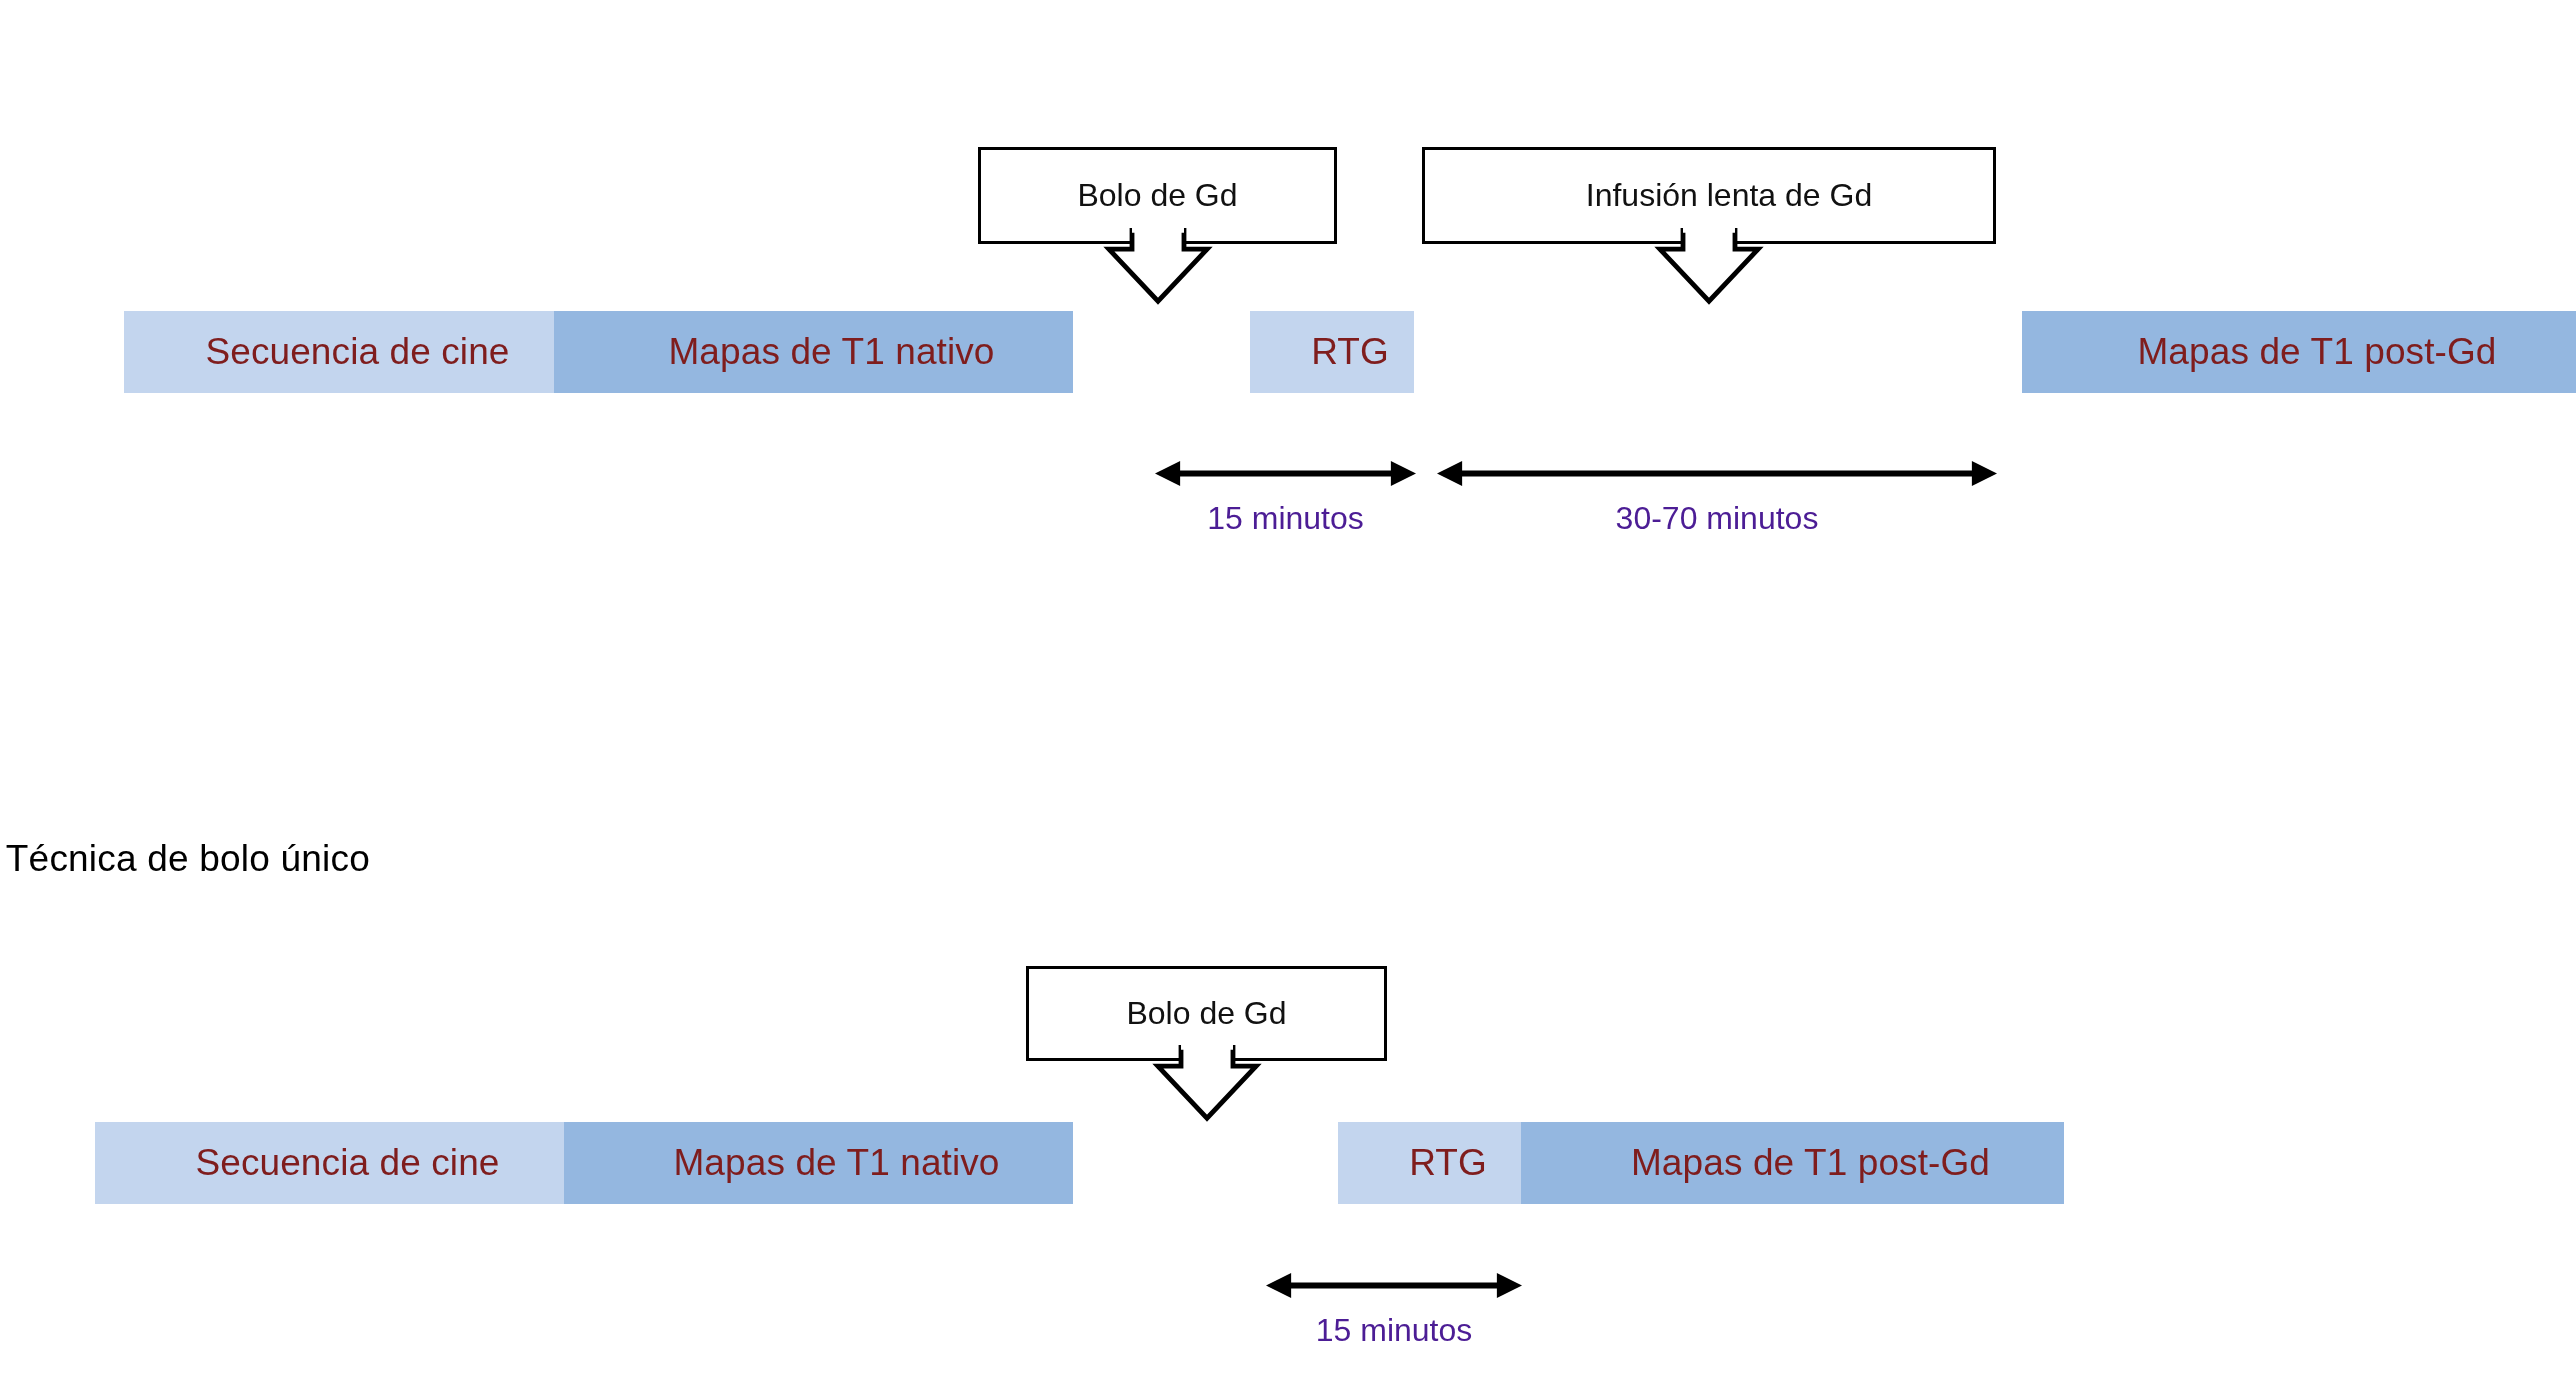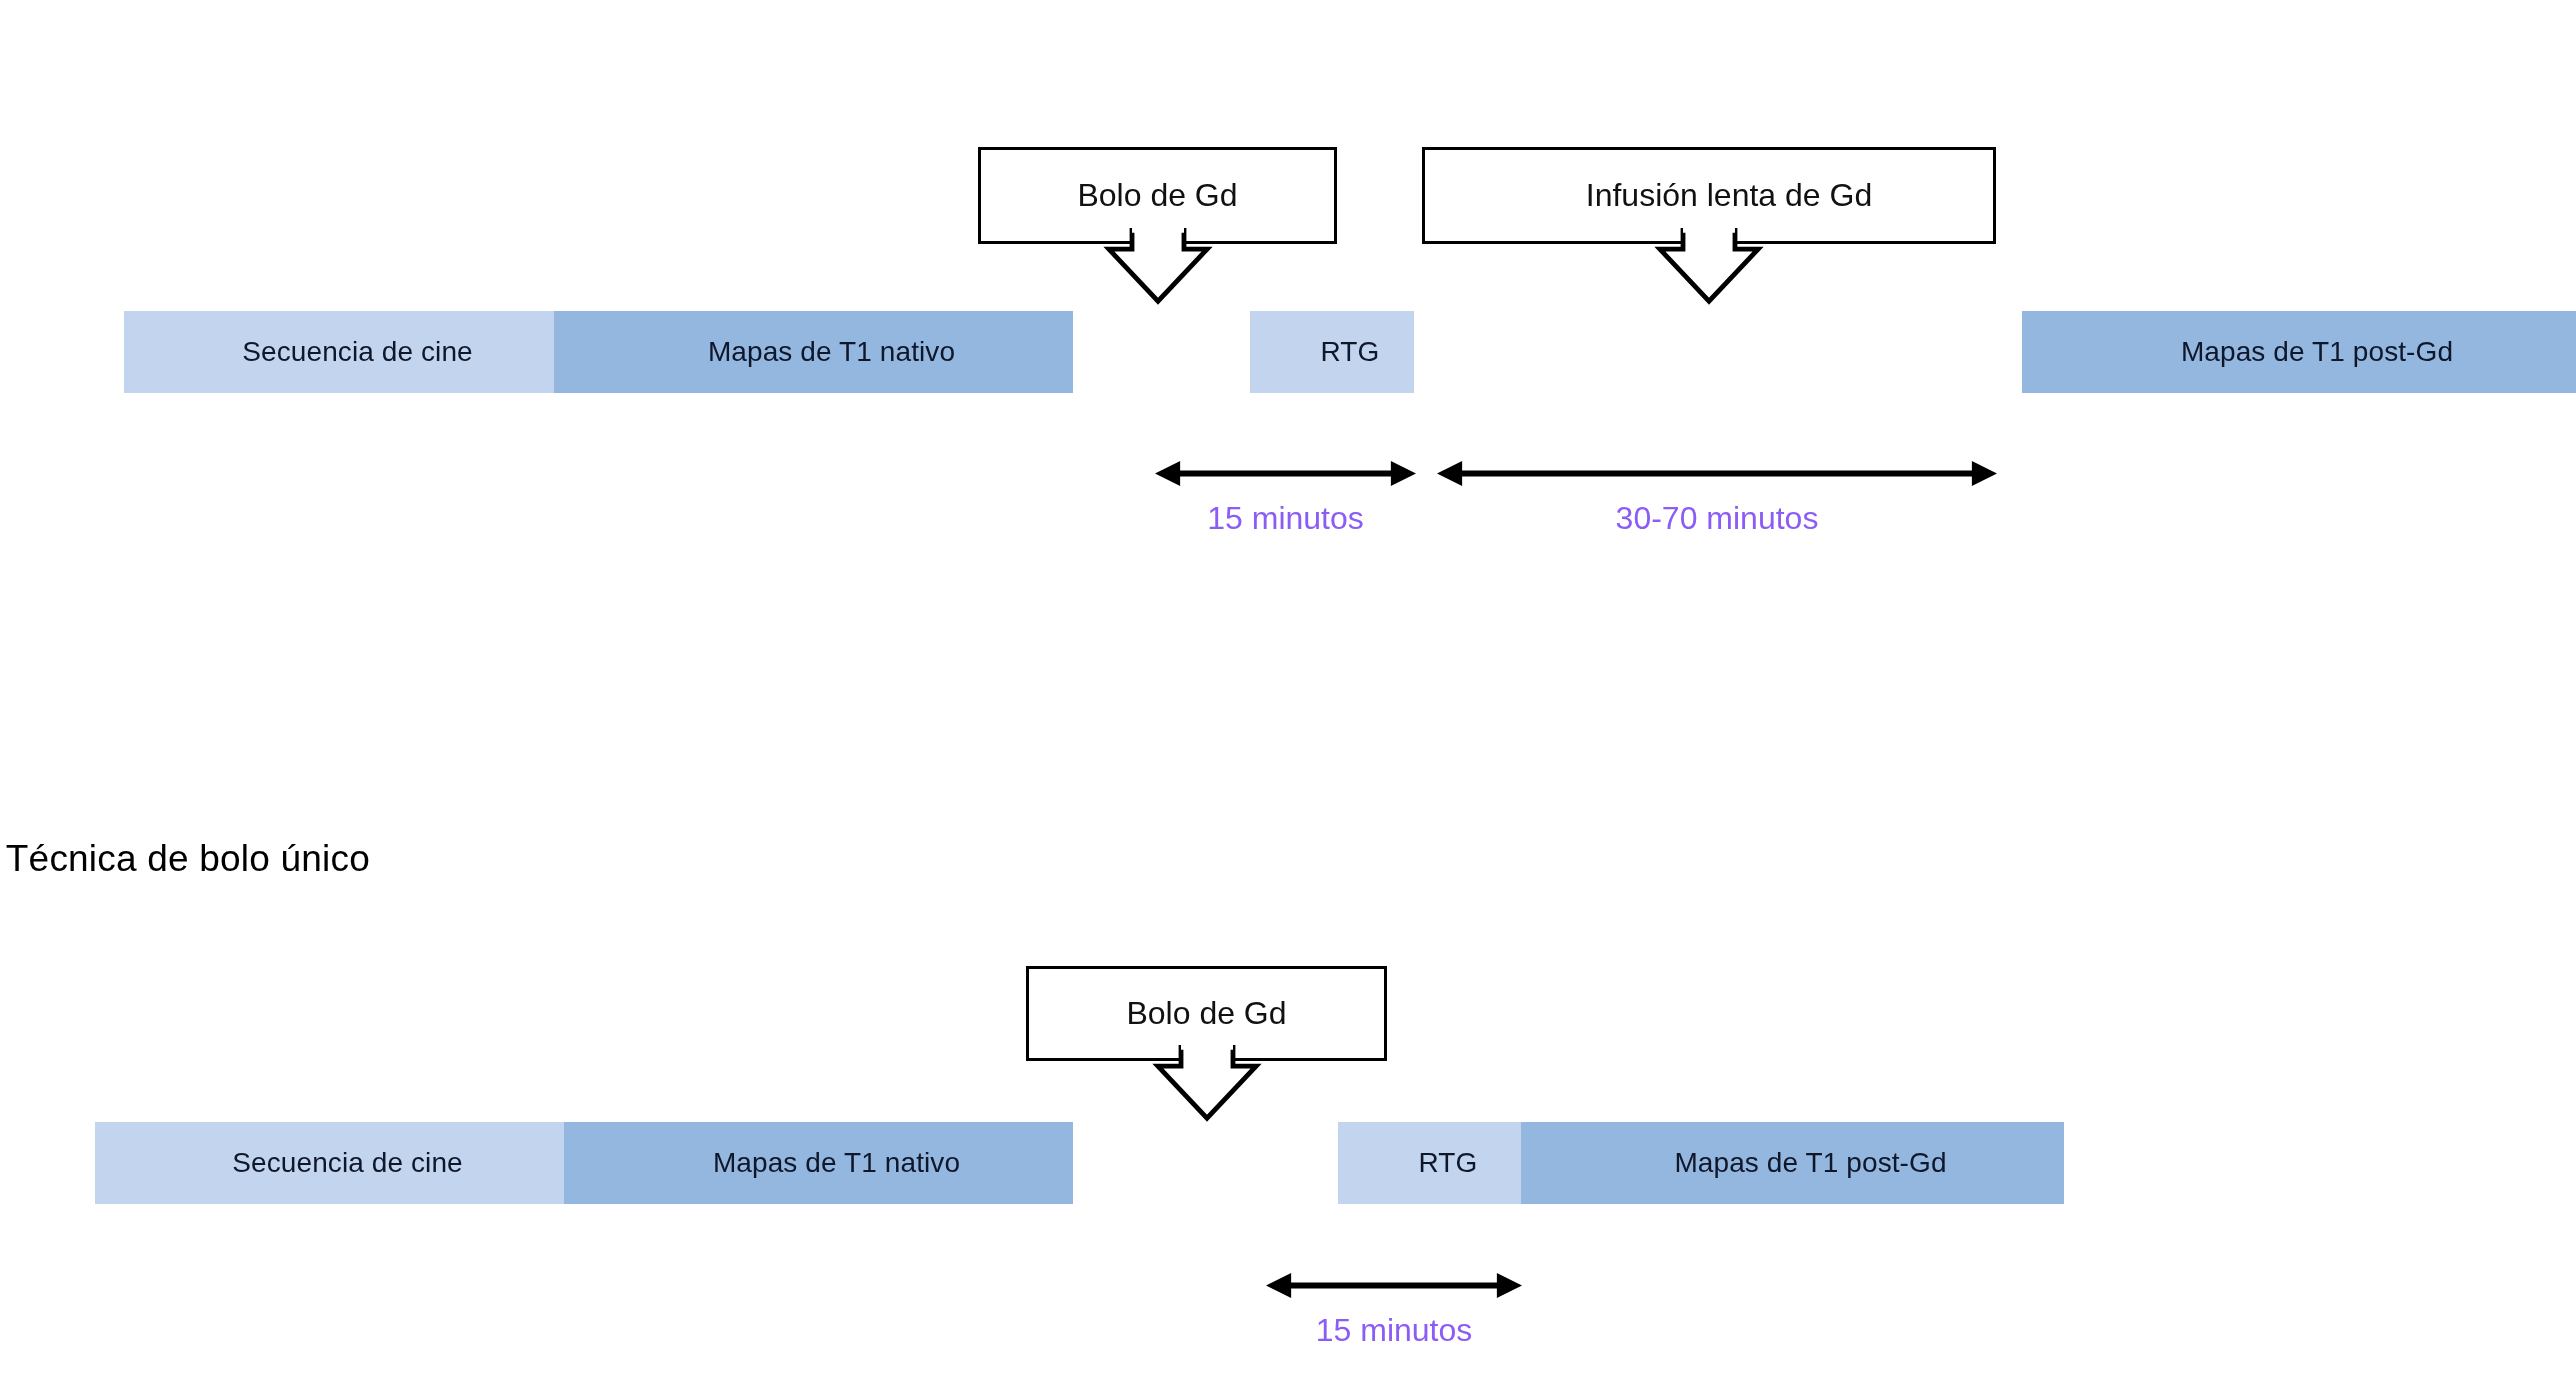--- a/index.html
+++ b/index.html
@@ -28,22 +28,22 @@
     white-space: nowrap;
     letter-spacing: 0.2px;
   }
 
   
   .bar {
     position: absolute;
     display: flex;
     align-items: center;
     justify-content: center;
-    font-size: 28px;
-    color: #0f172a;
+    font-size: 37px;
+    color: #7f1d1d;
     white-space: nowrap;
     letter-spacing: 0.1px;
     padding-left: 36px;
   }
   .bar.light  { background: #c3d5ee; }
   .bar.dark   { background: #94b7e0; }
 
   
   .callout {
     position: absolute;
@@ -73,21 +73,21 @@
   .dim {
     position: absolute;
   }
   .dim svg { display: block; overflow: visible; }
   .dim .dimlabel {
     position: absolute;
     left: 0;
     width: 100%;
     text-align: center;
     font-size: 32px;
-    color: #8b5cf6;
+    color: #4c1d95;
     white-space: nowrap;
   }
 </style>
 </head>
 <body>
 
 <div id="canvas">
 
 
   <div class="callout" style="left:978px; top:135px; width:359px; height:97px;">

